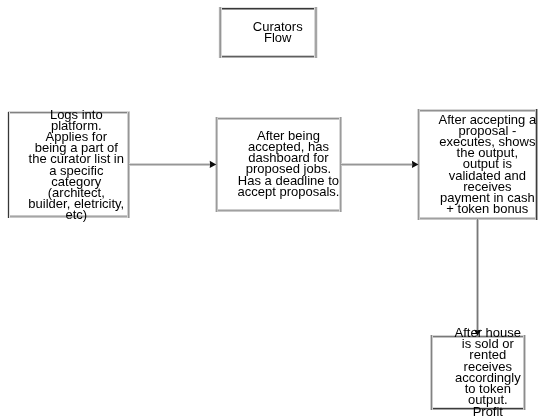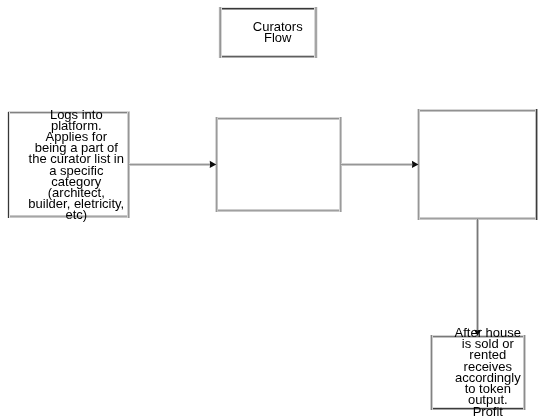--- a/index.html
+++ b/index.html
@@ -147,17 +147,23 @@
     <path d="M 418.5 164.4 L 411.9 160.8 L 412.3 164.4 L 411.9 168.0 Z" fill="#0d0d0d"></path>
     <path d="M 477.5 336.0 L 474.2 329.8 L 477.5 330.2 L 480.9 329.8 Z" fill="#0d0d0d"></path>
   </svg>
 
   <div class="node" style="left:219.5px;top:8.15px;width:96.5px;height:48px;">
     <div class="label" style="width:96px">Curators Flow</div>
   </div>
   <div class="node" style="left:8.3px;top:112.8px;width:116px;height:103.6px;">
     <div class="label" style="width:118px">Logs into platform. Applies for being a part of the curator list in a specific category (architect, builder, eletricity, etc)</div>
   </div>
+  <div class="node" style="left:216.4px;top:117.4px;width:124.1px;height:92px;">
+    <div class="label" style="width:122px">After being accepted, has dashboard for proposed jobs. Has a deadline to accept proposals.</div>
+  </div>
+  <div class="node" style="left:418.5px;top:110.1px;width:117.7px;height:108px;">
+    <div class="label" style="width:116px">After accepting a proposal - executes, shows the output, output is validated and receives payment in cash + token bonus</div>
+  </div>
   <div class="node" style="left:431.3px;top:335.9px;width:93px;height:72px;">
     <div class="label" style="width:91px">After house is sold or rented receives accordingly to token output. Profit</div>
   </div>
 
 </div>
 
 </body></html>

